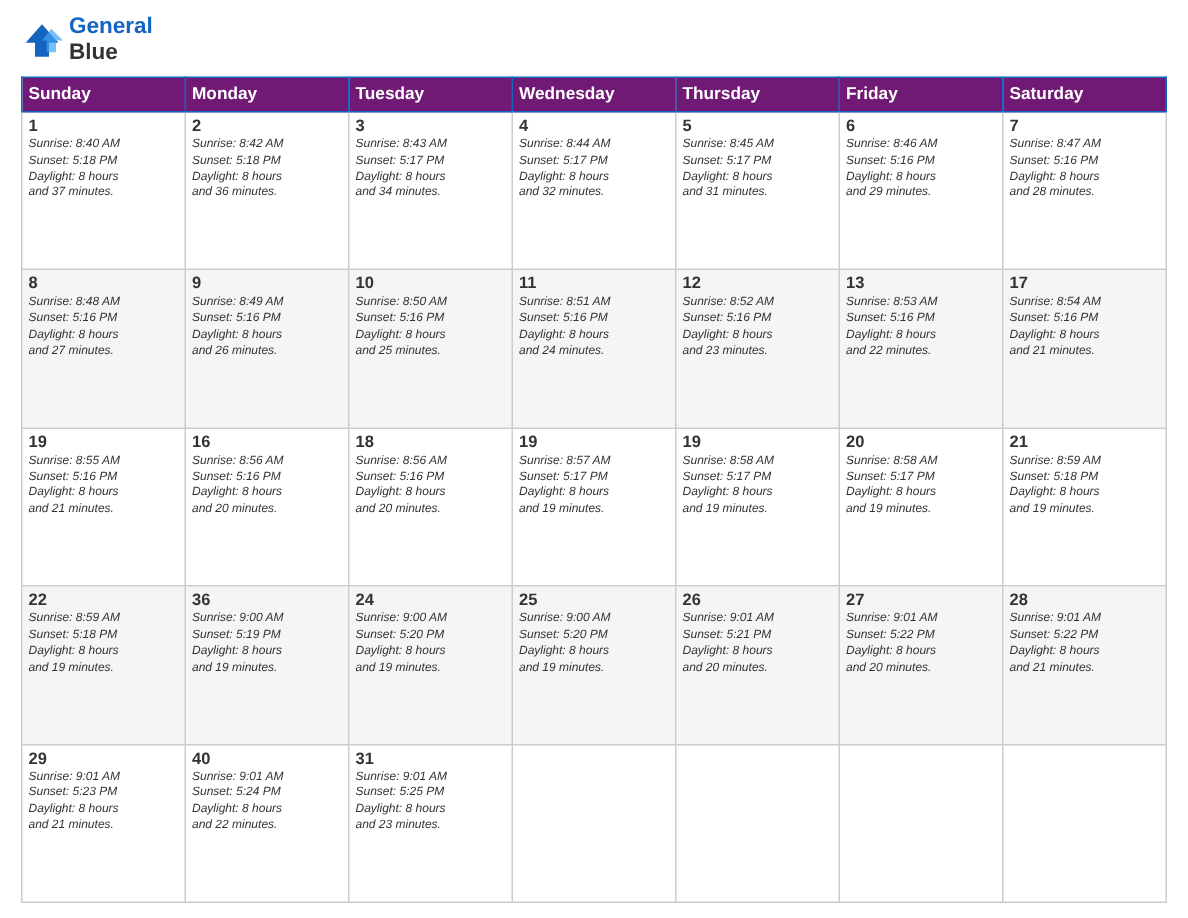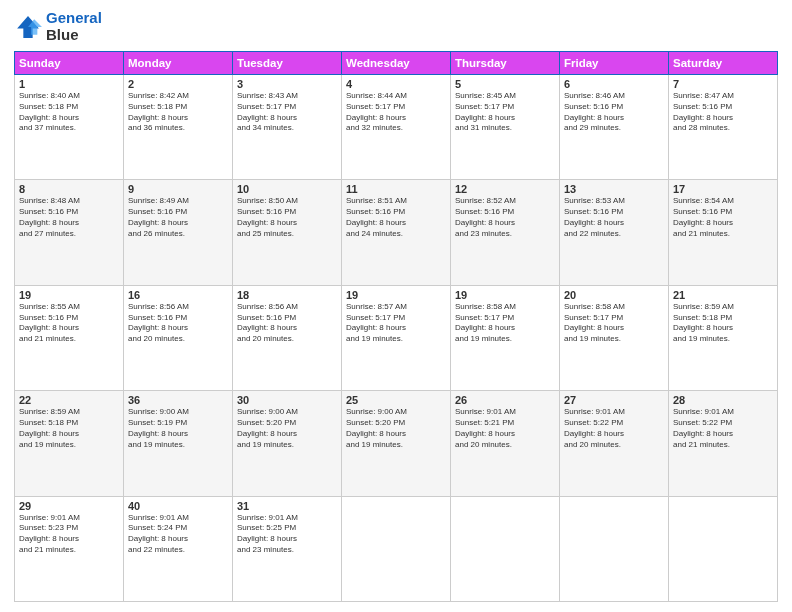--- a/index.html
+++ b/index.html
@@ -52,21 +52,21 @@
       color: #555;
     }
     .calendar {
       flex: 1;
       border: 1px solid #ccc;
       border-collapse: collapse;
       width: 100%;
       table-layout: fixed;
     }
     .calendar th {
-      background: #d946ef;
+      background: #701a75;
       color: #fff;
       font-size: 11.5px;
       font-weight: bold;
       padding: 5px 4px;
       text-align: left;
       border: 1px solid #1565c0;
     }
     .calendar td {
       border: 1px solid #ccc;
       vertical-align: top;
@@ -81,20 +81,21 @@
     .day-num {
       font-size: 11px;
       font-weight: bold;
       display: block;
       margin-bottom: 1px;
     }
     .cell-text {
       font-size: 8px;
       line-height: 1.35;
       color: #333;
+      font-style: italic;
     }
     .empty-cell {
       background: #fff !important;
     }
   </style>
 </head>
 <body>
 
 <div class="page">
   <div class="header">
@@ -220,21 +221,21 @@
         <tr>
           <td>
             <span class="day-num">22</span>
             <div class="cell-text">Sunrise: 8:59 AM<br>Sunset: 5:18 PM<br>Daylight: 8 hours<br>and 19 minutes.</div>
           </td>
           <td>
             <span class="day-num">36</span>
             <div class="cell-text">Sunrise: 9:00 AM<br>Sunset: 5:19 PM<br>Daylight: 8 hours<br>and 19 minutes.</div>
           </td>
           <td>
-            <span class="day-num">30</span>
+            <span class="day-num">24</span>
             <div class="cell-text">Sunrise: 9:00 AM<br>Sunset: 5:20 PM<br>Daylight: 8 hours<br>and 19 minutes.</div>
           </td>
           <td>
             <span class="day-num">25</span>
             <div class="cell-text">Sunrise: 9:00 AM<br>Sunset: 5:20 PM<br>Daylight: 8 hours<br>and 19 minutes.</div>
           </td>
           <td>
             <span class="day-num">26</span>
             <div class="cell-text">Sunrise: 9:01 AM<br>Sunset: 5:21 PM<br>Daylight: 8 hours<br>and 20 minutes.</div>
           </td>

